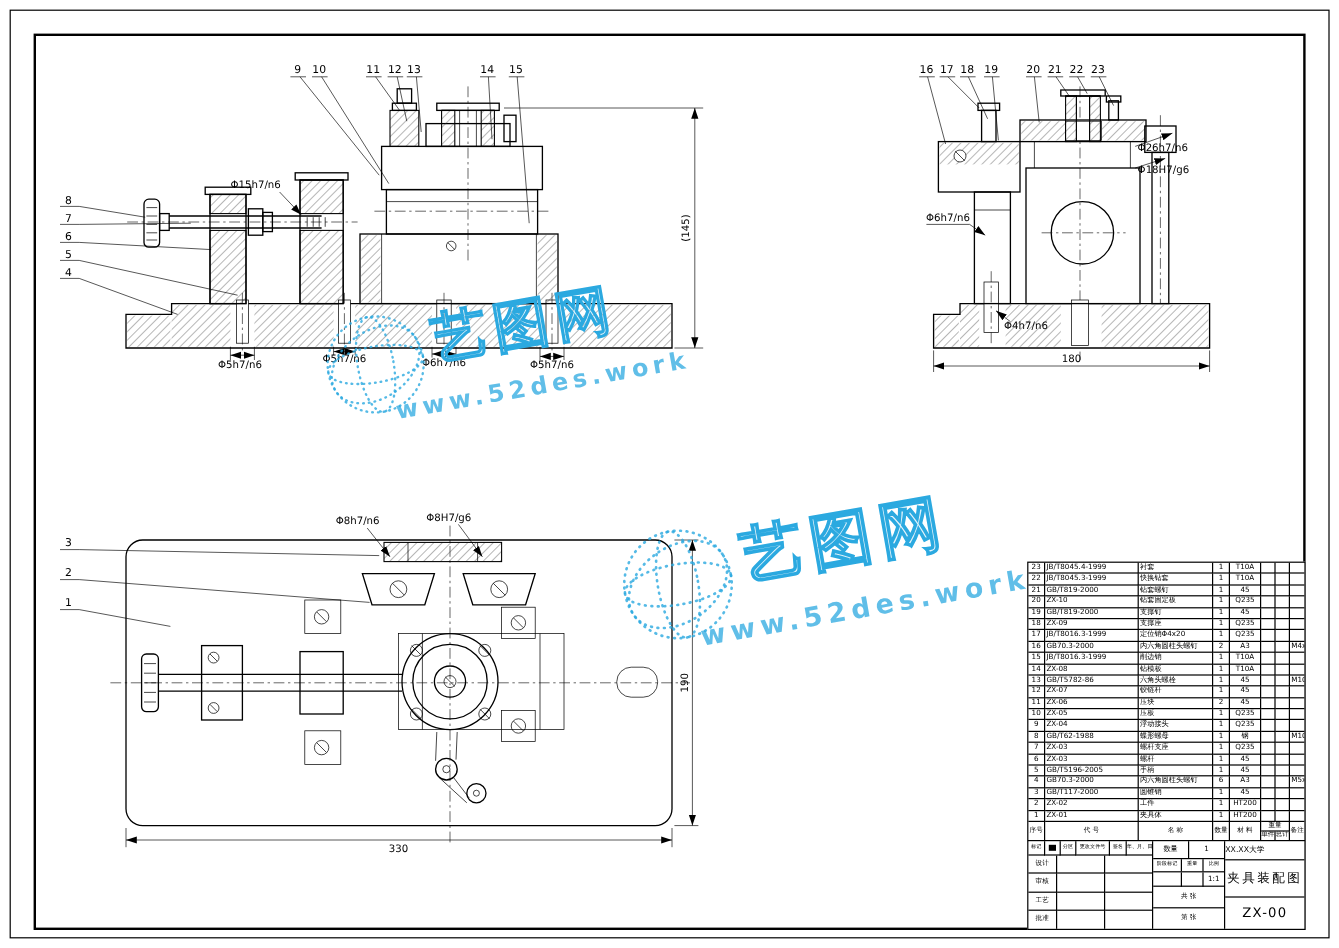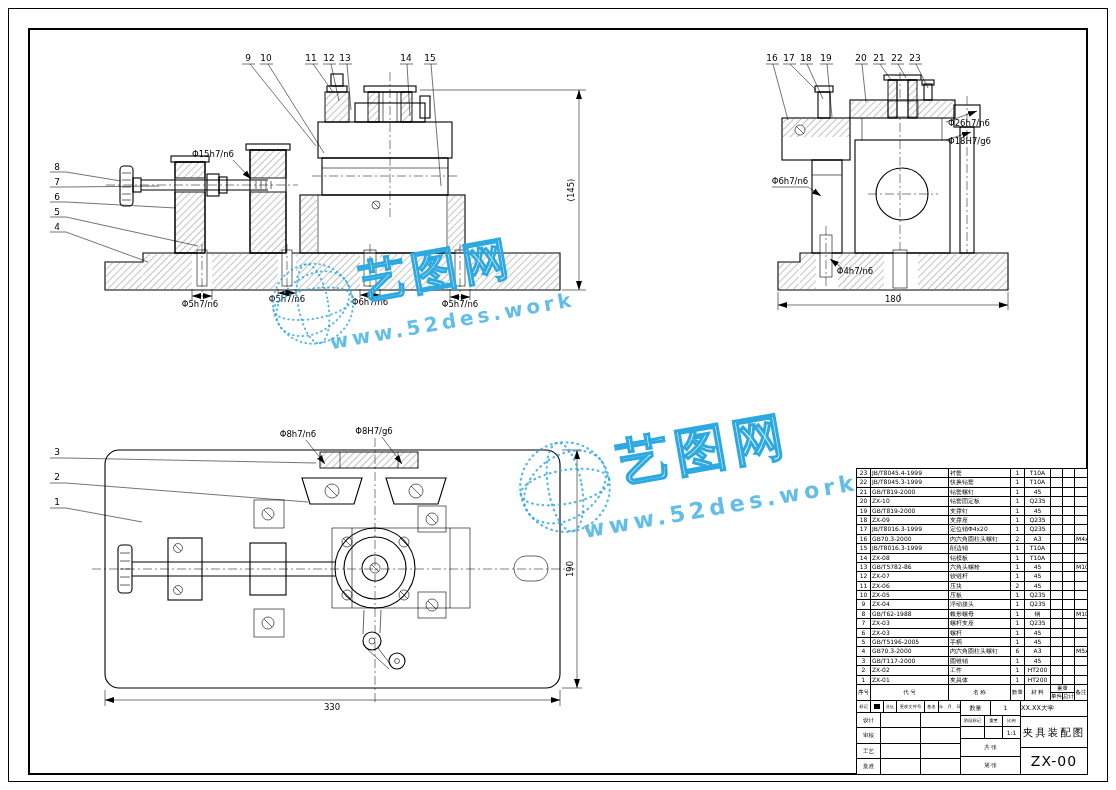--- a/index.html
+++ b/index.html
@@ -71,21 +71,21 @@
   .swv-row{display:grid;grid-template-columns:24px 18px 1fr;height:13px;border-top:1px solid #000;border-bottom:1px solid #000}
   .swv-row div{font-size:6px;line-height:12px;text-align:center;border-right:1px solid #000}
   .swv-row div:last-child{border-right:none}
   .sheet-cell{flex:1;font-size:5.5px;line-height:17px;text-align:center;border-bottom:1px solid #000}
   .sheet-cell:last-child{border-bottom:none}
   .tb-right{flex:1;display:flex;flex-direction:column}
   .tb-school{height:16px;font-size:6.5px;line-height:15px;border-bottom:1px solid #000;
              white-space:nowrap;overflow:hidden}
   .tb-title{height:31px;font-size:10.5px;letter-spacing:2px;line-height:30px;text-align:center;
             border-bottom:1px solid #000;white-space:nowrap;overflow:hidden}
-  .tb-no{flex:1;font-size:14px;letter-spacing:1px;line-height:26px;text-align:center}
+  .tb-no{flex:1;font-size:11px;letter-spacing:1px;line-height:26px;text-align:center}
 
   
   .wm{position:absolute;pointer-events:none}
   .wm1{left:264px;top:220px;transform:rotate(-10deg)}
   .wm2{left:500px;top:428px;transform:rotate(-10deg) scale(1.12);transform-origin:left top}
   .wmg{fill:none;stroke:#2ba9e0;stroke-width:2;stroke-dasharray:.6 4.2;stroke-linecap:round;opacity:.8}
   .wm-brand{font-family:"DejaVu Sans","Liberation Sans",sans-serif;font-size:46px;font-weight:bold;
             letter-spacing:6px;fill:rgba(140,203,235,.25);stroke:#2ba9e0;stroke-width:1.2}
   .wm-url{font-family:"DejaVu Sans","Liberation Sans",sans-serif;font-size:20px;font-weight:bold;
           letter-spacing:4px;fill:#2ba9e0;opacity:.75}

